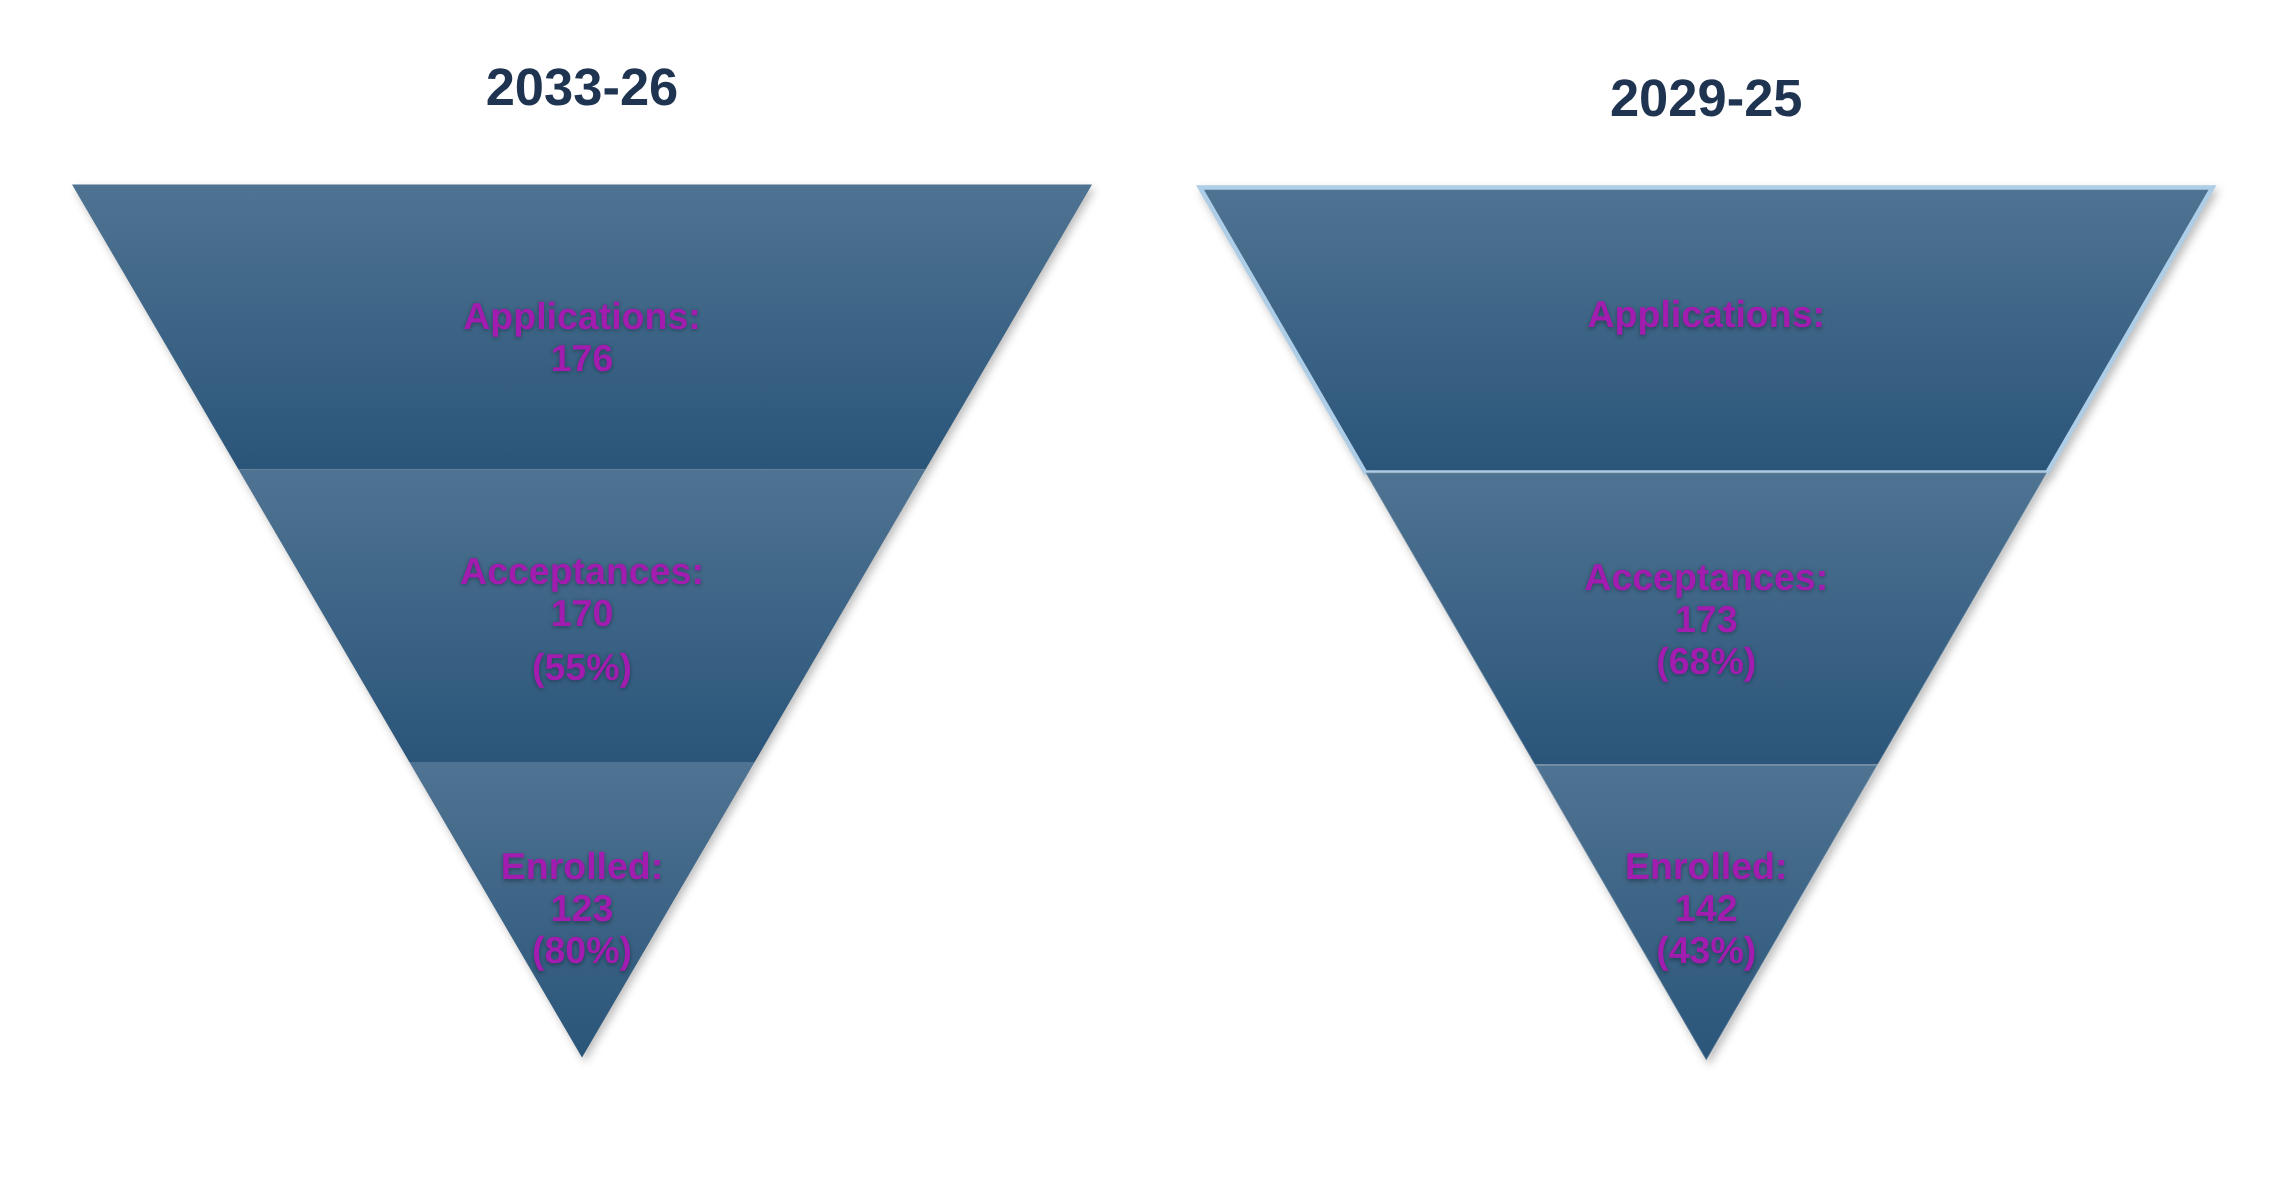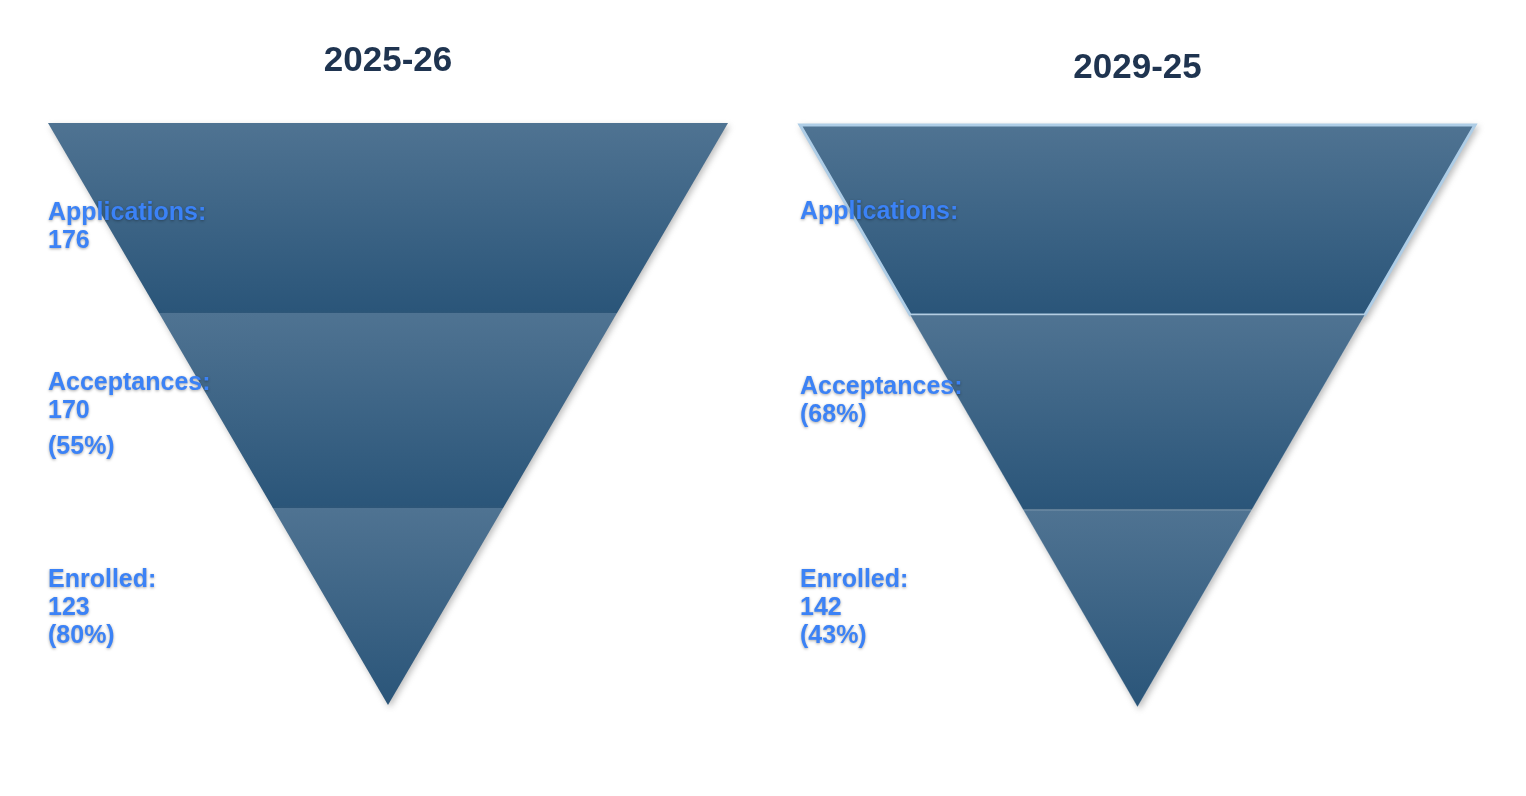--- a/index.html
+++ b/index.html
@@ -15,34 +15,35 @@
     text-align:center;
     font-size:35px;
     font-weight:bold;
     color:#1f3450;
   }
   .funnel-panel{position:absolute;}
   .funnel-svg{position:absolute;left:0;top:0;overflow:visible;display:block;}
   .seg{filter:drop-shadow(2px 3px 3px rgba(110,110,110,0.45));}
   .stage-label{
     position:absolute;left:0;right:0;
-    color:#3b82f6;
+    text-align:center;
+    color:#a21caf;
     font-size:25px;
     line-height:28px;
     font-weight:bold;
     text-shadow:0 1px 3px rgba(0,0,0,0.35);
   }
   .pct-gap{margin-top:8px;}
 </style>
 </head>
 <body>
 
 <div class="canvas">
 
-  <div class="funnel-title" style="left:48px;top:39px;width:680px;">2025-26</div>
+  <div class="funnel-title" style="left:48px;top:39px;width:680px;">2033-26</div>
 
   <div class="funnel-title" style="left:800px;top:46px;width:675px;">2029-25</div>
 
   <div class="funnel-panel" id="panel-0" style="left:48px;top:123px;width:680px;height:582px;">
       <svg width="680" height="582" class="funnel-svg">
         <defs>
           <linearGradient id="grad0" x1="0" y1="0" x2="0" y2="1">
             <stop offset="0" stop-color="#4f7392"></stop>
             <stop offset="1" stop-color="#2a5579"></stop>
           </linearGradient>
@@ -77,20 +78,21 @@
         </defs>
         <polygon points="0,0 675,0 564.80625,190.023 110.19375,190.023" fill="url(#grad1)" class="seg" stroke="#aecde6" stroke-width="3"></polygon>
         <polygon points="110.19375,190.023 564.80625,190.023 451.74375,384.993 223.25625,384.993" fill="url(#grad1)" class="seg" stroke="rgba(255,255,255,0.25)" stroke-width="1"></polygon>
         <polygon points="223.25625,384.993 451.74375,384.993 337.5,582" fill="url(#grad1)" class="seg" stroke="rgba(255,255,255,0.25)" stroke-width="1"></polygon>
       </svg>
       <div class="stage-label" style="top: 71px;">
         <div>Applications:</div>
       </div>
       <div class="stage-label" style="top: 246px;">
         <div>Acceptances:</div>
+        <div>173</div>
         <div>(68%)</div>
       </div>
       <div class="stage-label" style="top: 439px;">
         <div>Enrolled:</div>
         <div>142</div>
         <div>(43%)</div>
       </div>
     </div>
 
 </div>

